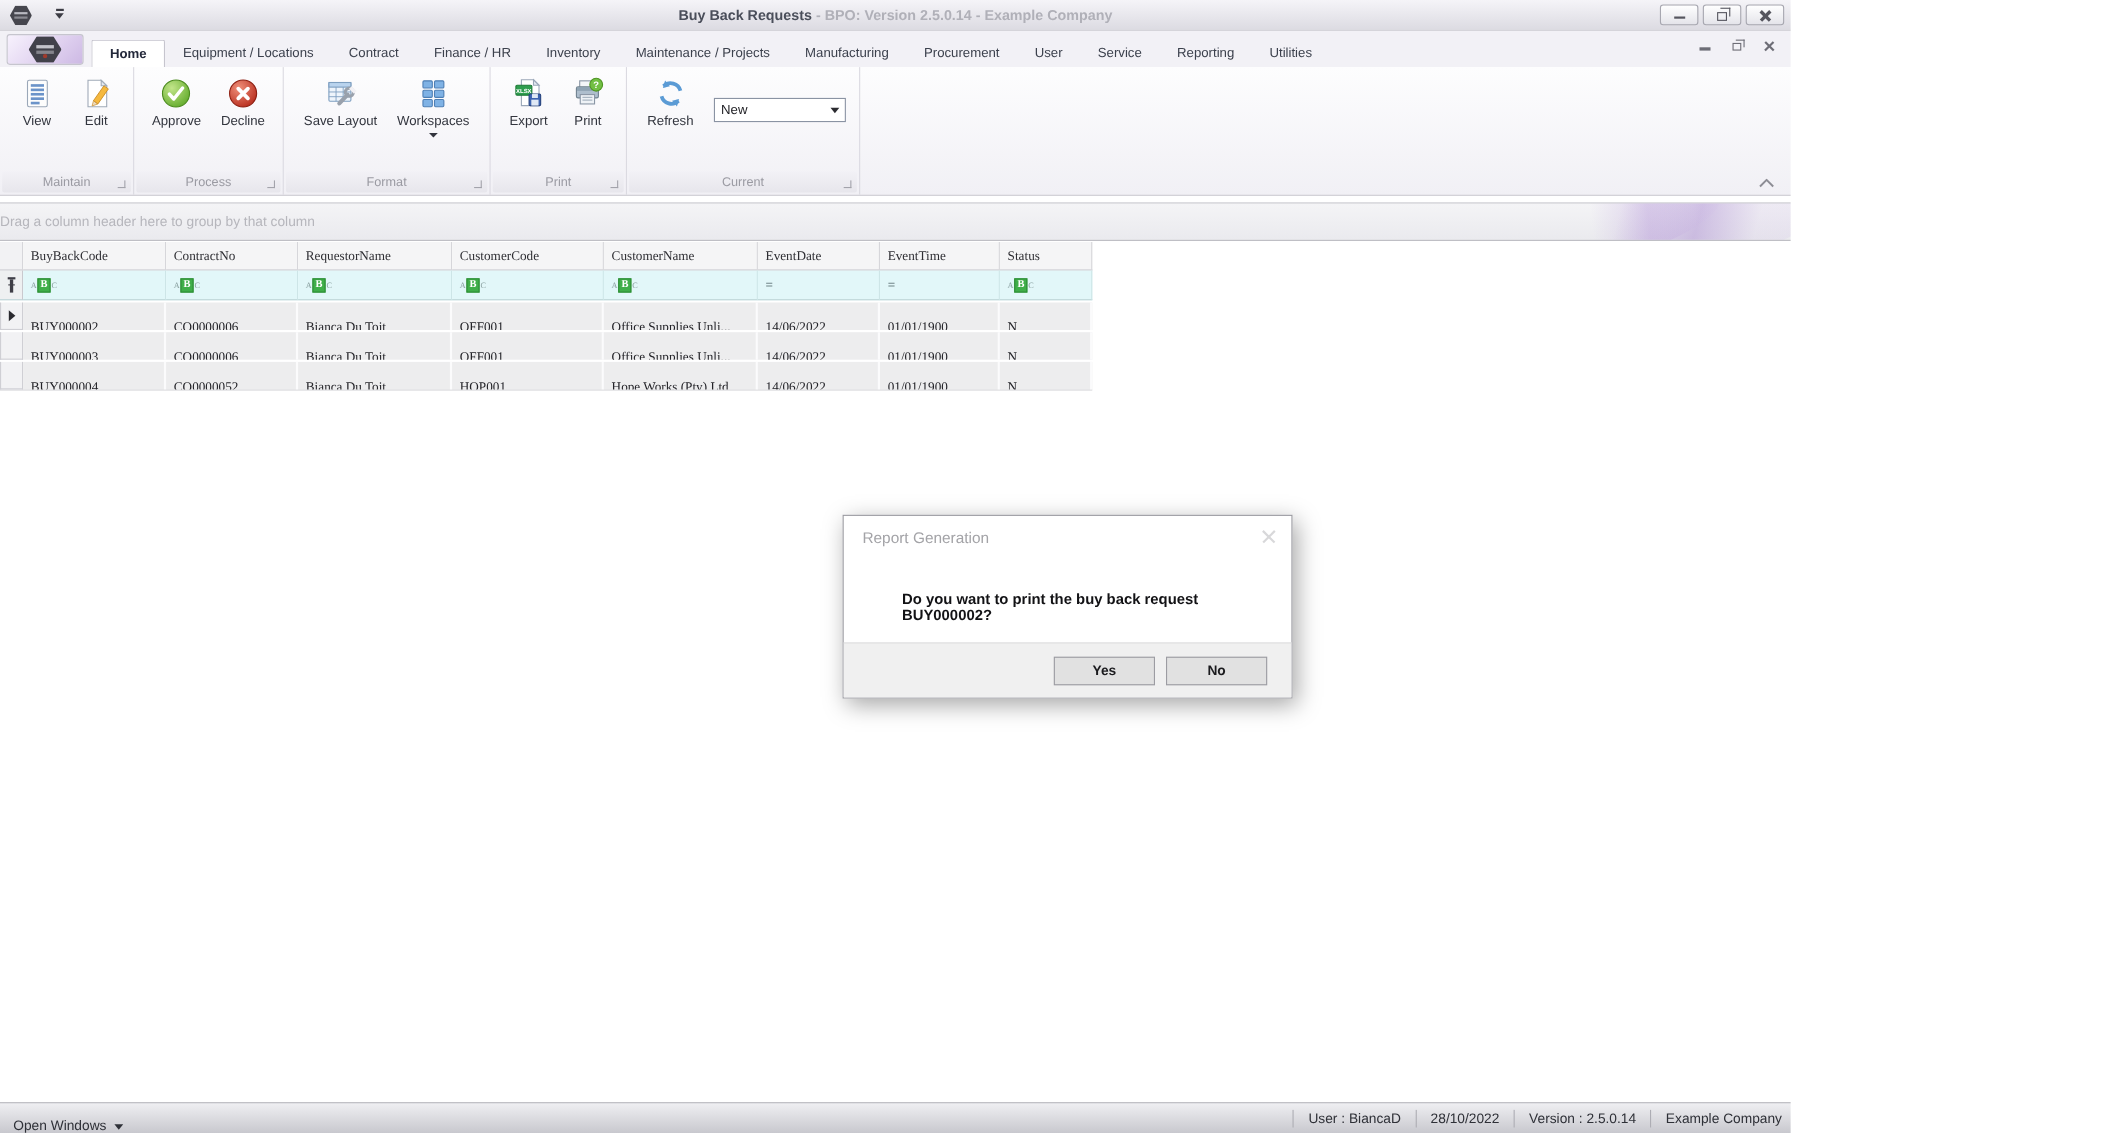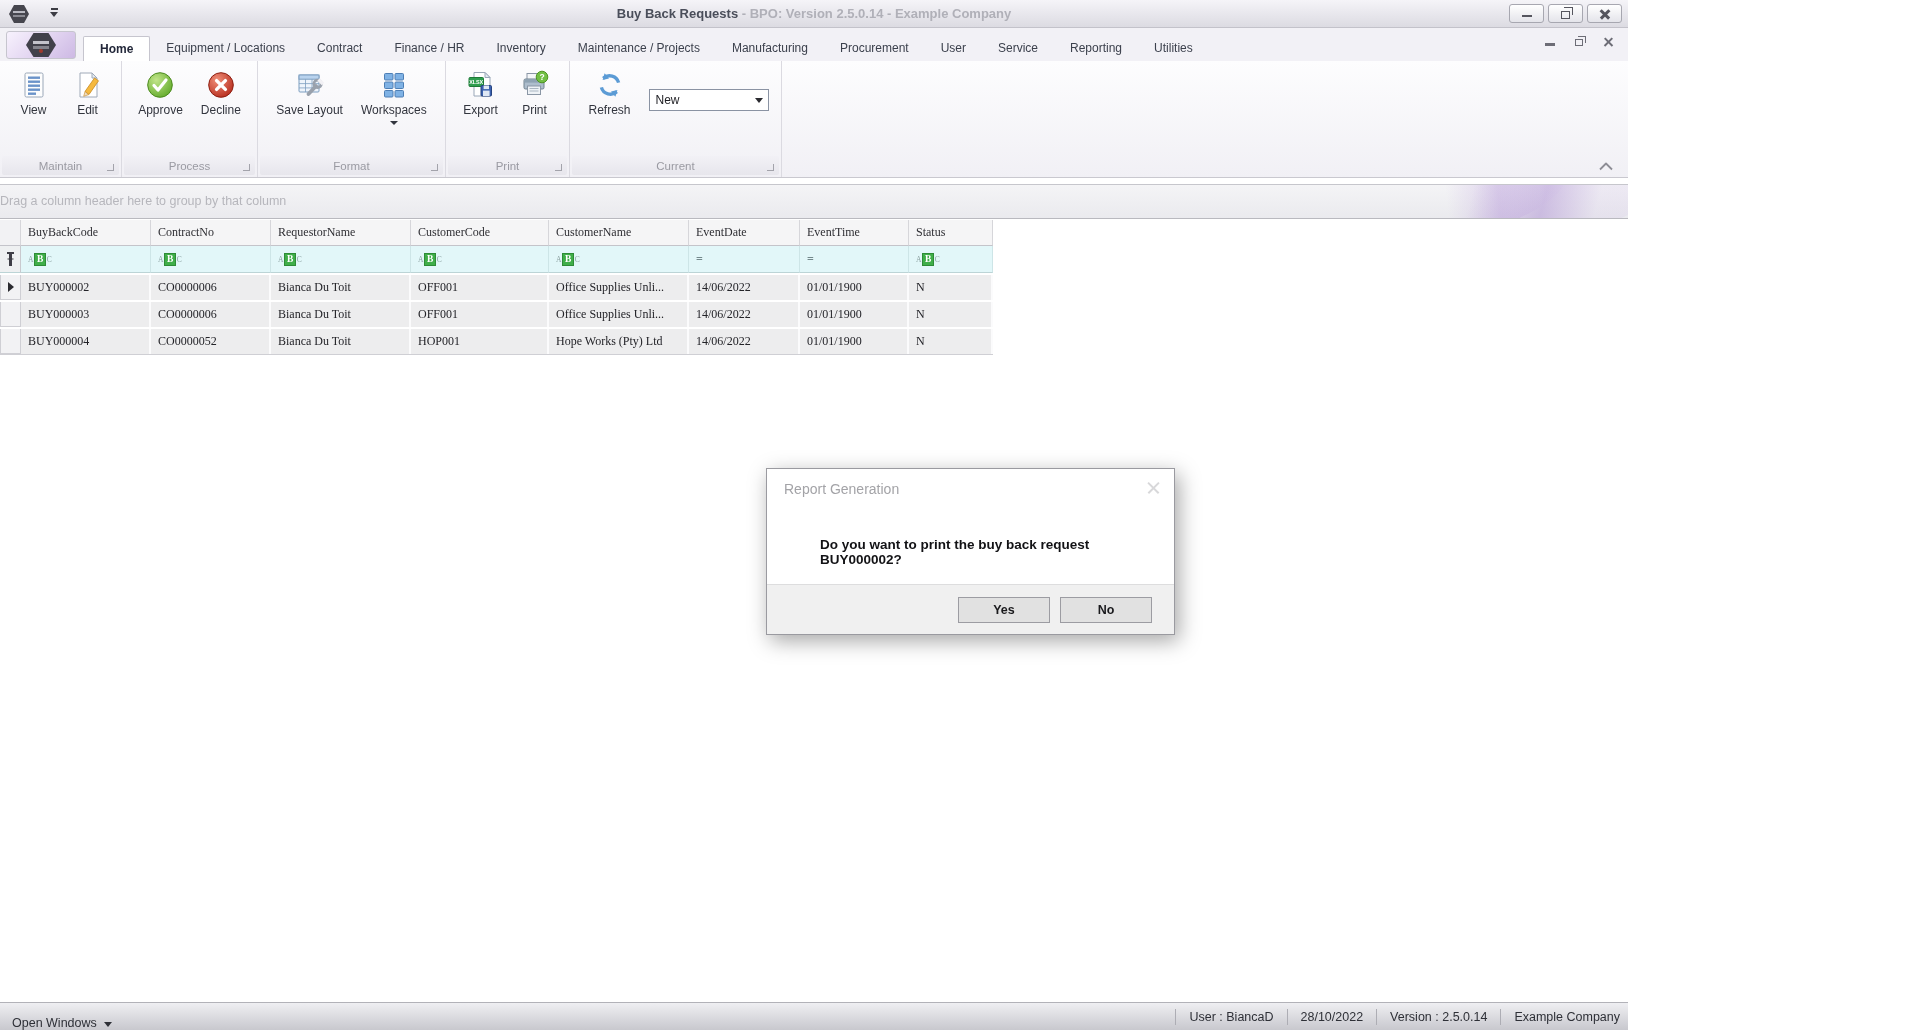--- a/index.html
+++ b/index.html
@@ -82,21 +82,21 @@
   .grid { position:absolute; top:220px; left:0; }
   .grow { display:flex;font-family:Liberation Serif, serif; }
   .hcell { height:26px; line-height:25px; background:#f5f5f6; border-right:1px solid #d6d6da;
     border-bottom:1px solid #c4c4ca; padding:0 7px; font-size:12px; color:#2e2e33; cursor:pointer; }
   .hcell.ind { padding:0; background:#f2f2f4; }
   .fcell { height:27px; background:#e2f7f9; border-right:1px solid #cde5e7; border-bottom:1px solid #bcd4d6;
     display:flex; align-items:center; padding:0 7px; cursor:text; }
   .fcell.ind { padding:0; justify-content:center; background:#eef0f1; border-right:1px solid #c9c9ce; }
   .drow { margin-top:2px; }
   .dcell { height:25px; line-height:25px; background:#ededee; border-right:2px solid #fbfbfc;
-    padding:0 7px; font-size:12px; color:#232328; white-space:nowrap; overflow:hidden; cursor:default; }
+    padding:10px 7px; font-size:12px; color:#232328; white-space:nowrap; overflow:hidden; cursor:default; }
   .dcell.ind { padding:0; background:#f2f2f4; border:1px solid #cfcfd4; border-top:none; display:flex; align-items:center; justify-content:center; }
   .grid-bottom { height:1px; background:#cfcfd4; }
 
   .pin-icon { position:relative; width:9px; height:15px; }
   .pin-icon::before { content:""; position:absolute; left:1px; top:0; width:7px; height:2px; background:#3e3e46; box-shadow:0 6px 0 -0.5px #3e3e46; }
   .pin-icon::after { content:""; position:absolute; left:3px; top:2px; width:3px; height:12px; background:#3e3e46; }
   .abc-icon { display:inline-flex; align-items:center; gap:1px; }
   .abc-icon .a,.abc-icon .c { font-size:7.5px; color:#8aa0a0; }
   .abc-icon .b { font-size:9.5px; font-weight:bold; color:#ffffff; background:#3fae49; border:1px solid #2d8c36; padding:0 1.5px; line-height:11px; }
   .eq-icon { font-size:12px; font-weight:bold; color:#74898c; }

